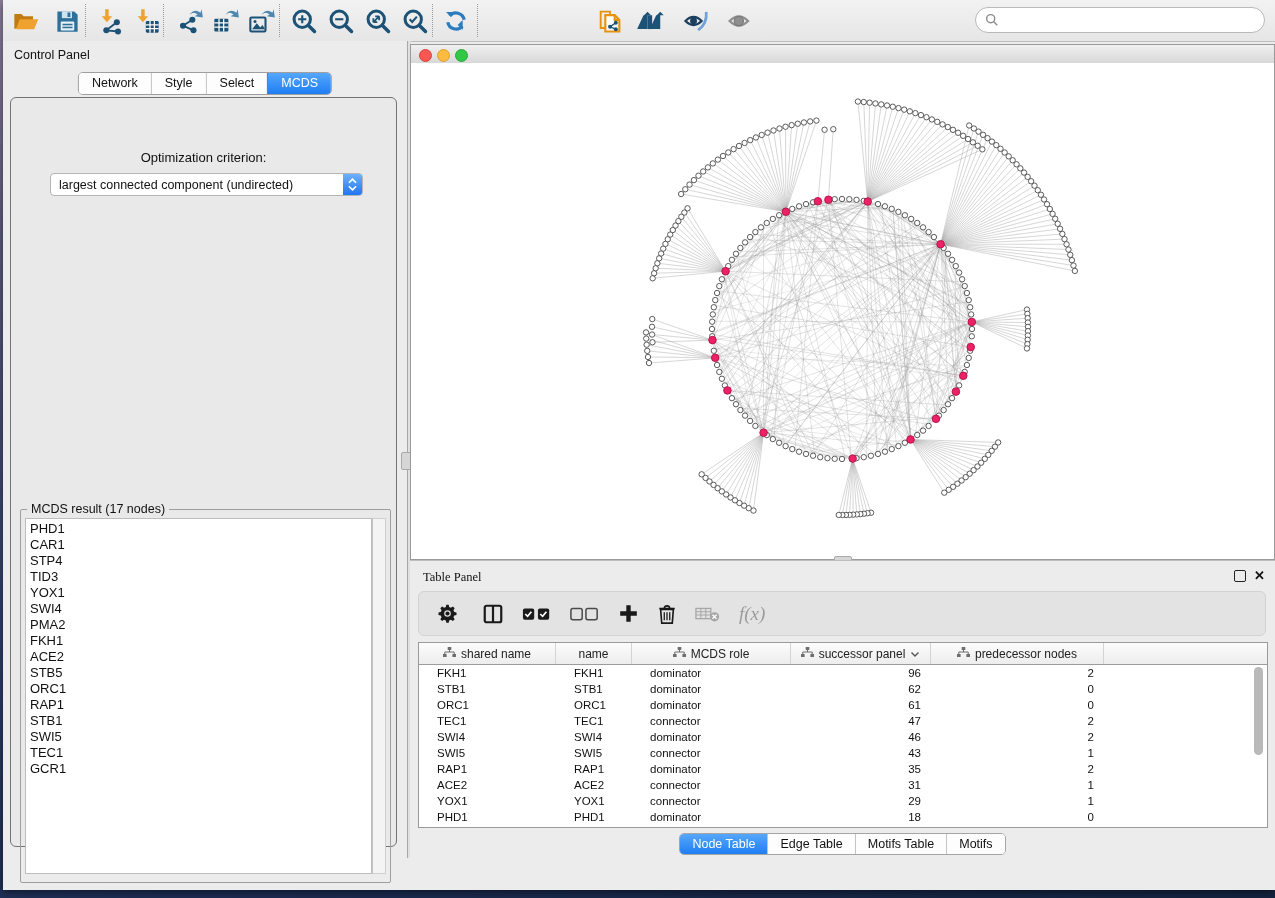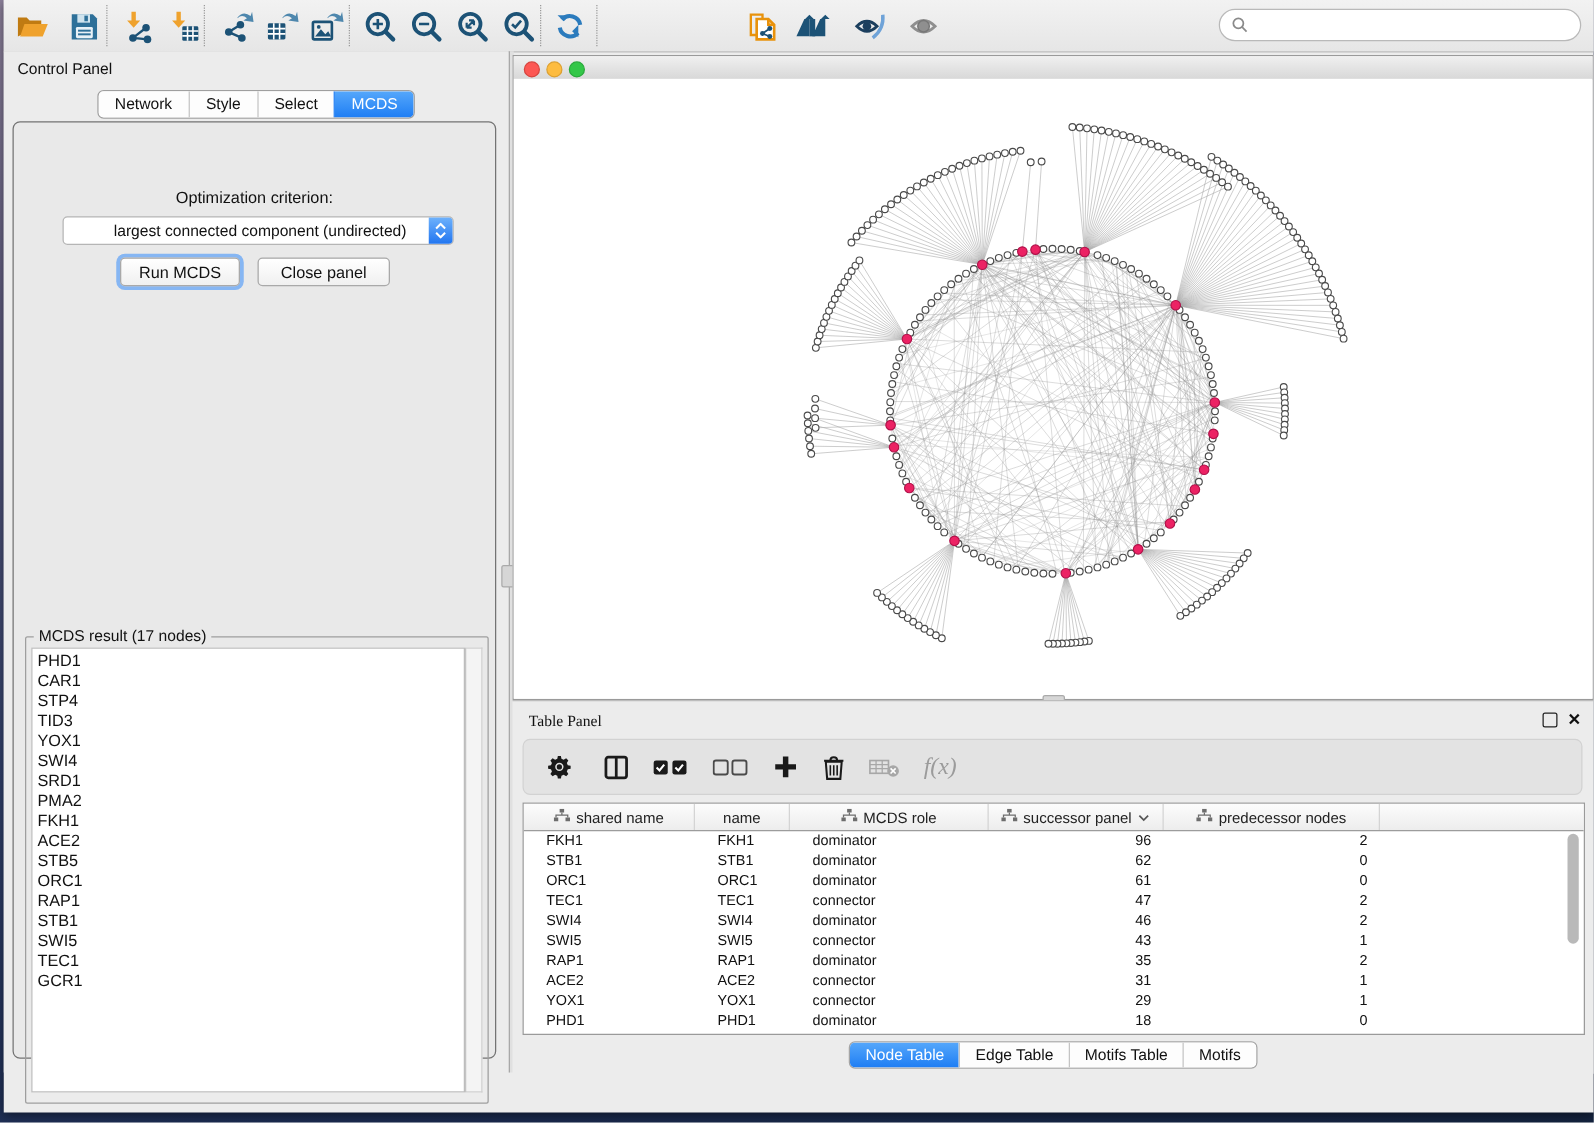--- a/index.html
+++ b/index.html
@@ -21,21 +21,21 @@
   .panel-title{position:absolute;left:11px;top:7px;font-size:12.5px;color:#111;}
   .win-btns{position:absolute;right:8px;top:7px;display:flex;gap:8px;align-items:center;}
   .float-btn{width:10px;height:10px;border:1.6px solid #222;border-radius:2px;display:inline-block;}
   .close-btn{font-size:13px;font-weight:bold;color:#111;line-height:10px;}
   .seg-tabs{position:absolute;left:50%;top:31px;transform:translateX(-50%);display:flex;border:1px solid #9f9f9f;border-radius:5px;overflow:hidden;background:#fff;height:21px;}
   .seg{padding:3px 13px 0;font-size:12.5px;color:#111;background:#fdfdfd;border-left:1px solid #c4c4c4;}
   .seg:first-child{border-left:none;}
   .seg.active{background:linear-gradient(#55a7fb,#1f7ef4);color:#fff;border-left-color:#1f7ef4;}
   .cpanel-inner{position:absolute;left:7px;top:56px;width:385px;height:748px;background:#e9e9e9;border:1px solid #737373;border-radius:6px;}
   .opt-label{position:absolute;left:0;top:52px;width:100%;text-align:center;font-size:13px;color:#111;}
-  .mac-select{position:absolute;left:39px;top:75px;width:313px;height:23px;background:#fff;border:1px solid #b5b5b5;border-radius:4px;box-sizing:border-box;display:flex;align-items:center;padding-left:32px;}
+  .mac-select{position:absolute;left:39px;top:75px;width:313px;height:23px;background:#fff;border:1px solid #b5b5b5;border-radius:4px;box-sizing:border-box;display:flex;align-items:center;}
   .mac-select .val{flex:1;font-size:12.5px;padding-left:8px;color:#111;white-space:nowrap;overflow:hidden;}
   .mac-select .stepper{width:19px;height:100%;background:linear-gradient(#6db1fc,#2276f0);border-radius:0 3px 3px 0;display:flex;flex-direction:column;align-items:center;justify-content:center;gap:1px;}
   .mac-select .stepper svg{display:block;}
   .btn-row{position:absolute;left:0;top:108px;width:100%;height:26px;}
   .mac-btn{position:absolute;height:23px;background:linear-gradient(#ffffff,#f0f0f0);border:1px solid #a9a9a9;border-radius:4px;font-size:13px;color:#111;display:flex;align-items:center;justify-content:center;box-sizing:border-box;}
   .mac-btn.focusring{box-shadow:0 0 0 3px rgba(100,164,245,.75);}
   .groupbox{position:absolute;left:9px;top:411px;width:369px;height:372px;border:1px solid #9e9e9e;border-radius:2px;}
   .groupbox-legend{position:absolute;left:6px;top:-8px;background:#e9e9e9;padding:0 4px;font-size:12.5px;color:#111;}
   .mcds-list{position:absolute;left:4px;top:8px;width:347px;height:356px;background:#fff;border:1px solid #bdbdbd;overflow:hidden;padding:2px 0 0 4px;box-sizing:border-box;}
   .mcds-list .item{font-size:13px;color:#111;line-height:16px;}
@@ -253,34 +253,29 @@
         <span class="val">largest connected component (undirected)</span>
         <span class="stepper">
           <svg width="9" height="6" viewBox="0 0 10 6">
               <path d="M1 5 L5 1 L9 5" stroke="#fff" stroke-width="1.8" fill="none"></path>
             </svg>
           <svg width="9" height="6" viewBox="0 0 10 6">
               <path d="M1 1 L5 5 L9 1" stroke="#fff" stroke-width="1.8" fill="none"></path>
             </svg>
         </span>
       </div>
-      <div class="btn-row">
-        <div class="mac-btn focusring" style="left:85px;width:96px">Run MCDS</div>
-        <div class="mac-btn" style="left:195px;width:106px">Close panel</div>
-      </div>
       <div class="groupbox">
         <span class="groupbox-legend">MCDS result (17 nodes)</span>
         <div class="mcds-list" id="mcds-list">
             <div class="item">PHD1</div>
             <div class="item">CAR1</div>
             <div class="item">STP4</div>
             <div class="item">TID3</div>
             <div class="item">YOX1</div>
             <div class="item">SWI4</div>
-            <div class="item">SRD1</div>
             <div class="item">PMA2</div>
             <div class="item">FKH1</div>
             <div class="item">ACE2</div>
             <div class="item">STB5</div>
             <div class="item">ORC1</div>
             <div class="item">RAP1</div>
             <div class="item">STB1</div>
             <div class="item">SWI5</div>
             <div class="item">TEC1</div>
             <div class="item">GCR1</div>

